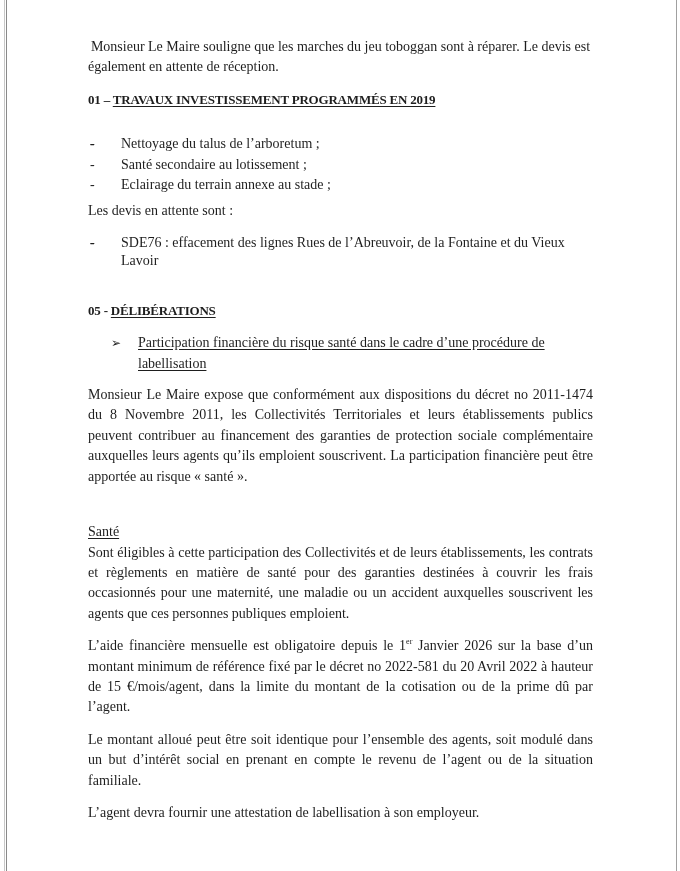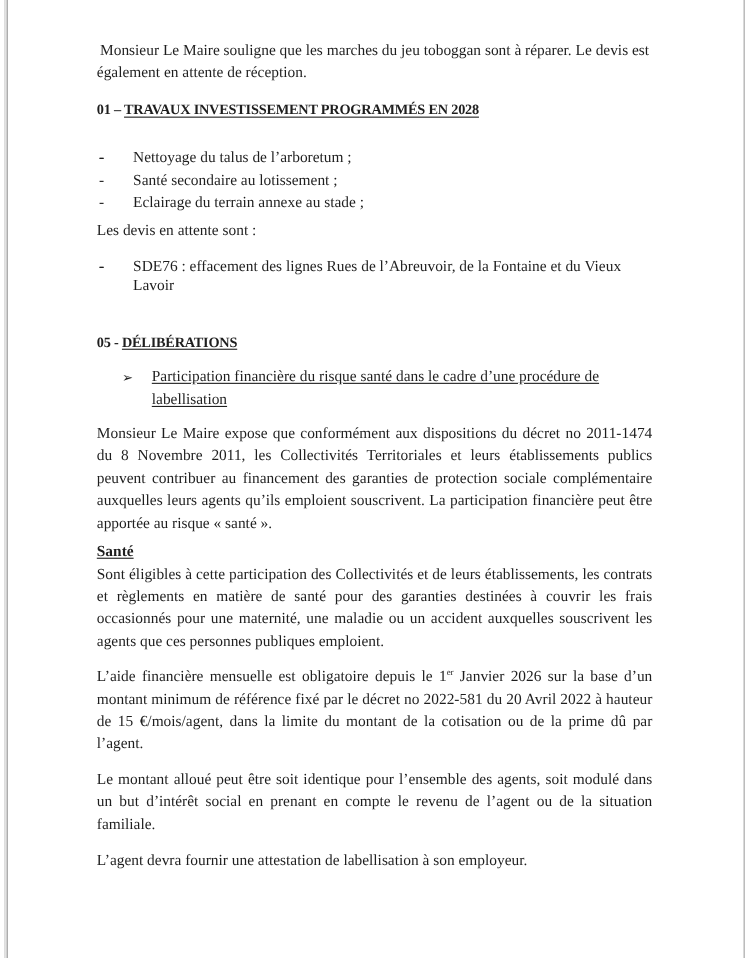--- a/index.html
+++ b/index.html
@@ -17,39 +17,39 @@
     .gap-s { height: 12px; }
     .gap-l { height: 33px; }
     .heading { font-weight: bold; font-size: 13px; letter-spacing: -0.2px; }
     .heading .ul { text-decoration: underline; text-underline-offset: 2px; }
     ul.dash { list-style: none; margin: 0; padding: 0 0 0 0; }
     ul.dash li { position: relative; padding-left: 33px; }
     ul.dash li .dash-mark { position: absolute; left: 2px; top: 0; }
     .arrow-item { position: relative; padding-left: 50px; }
     .arrow-item .arrow { position: absolute; left: 23px; top: 0; font-size: 12px; }
     .underline { text-decoration: underline; text-underline-offset: 2px; }
-    .bold { font-weight: bold; }
+    .bold { font-weight: normal; margin-top: 30px; }
     sup { font-size: 8px; line-height: 0; vertical-align: super; }
     .lh-tight { line-height: 18px; }
   </style>
 </head>
 <body>
 
 <div class="edge-l1"></div>
 <div class="edge-l2"></div>
 <div class="edge-r"></div>
 
 <div class="page">
 
   <p class="justify" style="text-align:center;">Monsieur Le Maire souligne que les marches du jeu toboggan sont à réparer. Le devis est également en attente de réception.</p>
 
   <div class="gap-s"></div>
 
   <p class="heading">
-    <span>01 – </span><span class="ul">TRAVAUX INVESTISSEMENT PROGRAMMÉS EN 2028</span>
+    <span>01 – </span><span class="ul">TRAVAUX INVESTISSEMENT PROGRAMMÉS EN 2019</span>
   </p>
 
   <div class="gap-s"></div>
 
 
   <div class="gap-s"></div>
 
   <ul class="dash">
     <li><span class="dash-mark">-</span></li>
     <li><span class="dash-mark">-</span><span>Nettoyage du talus de l’arboretum ;</span></li>

